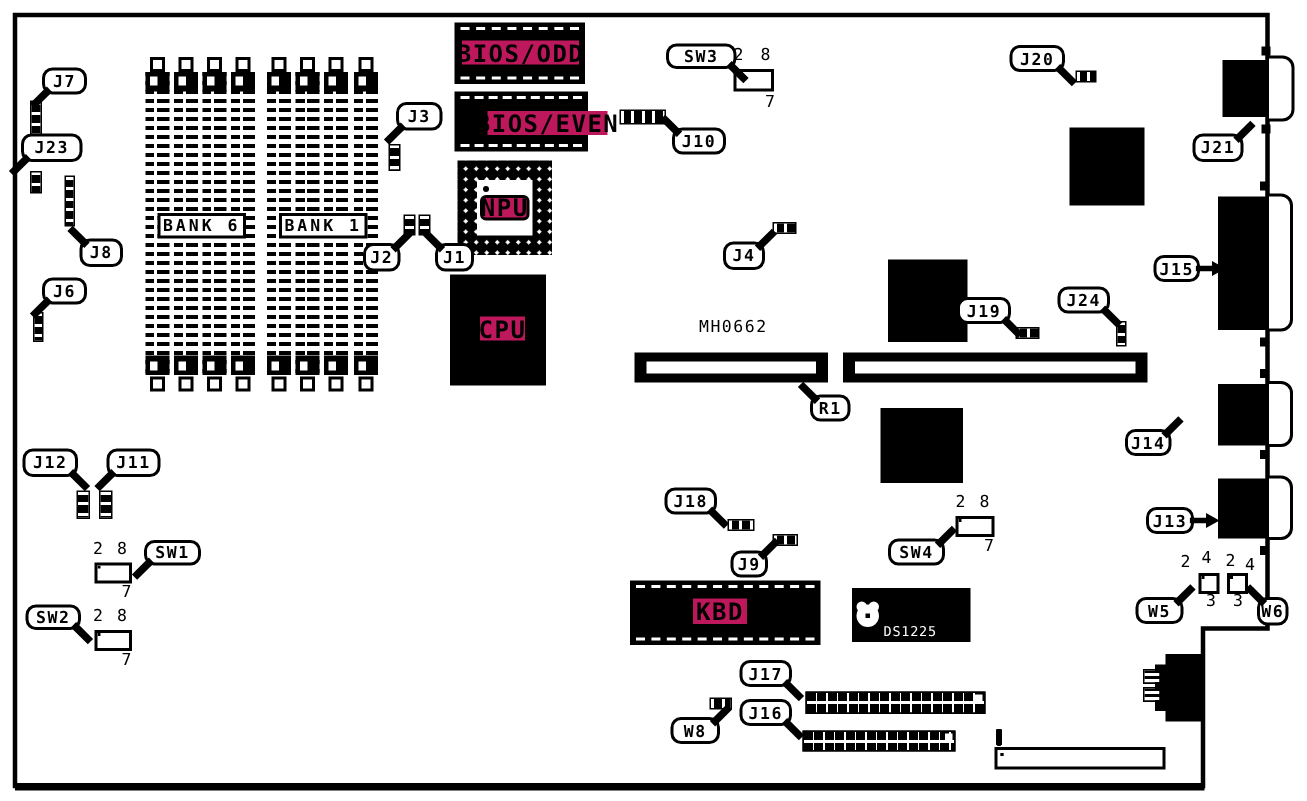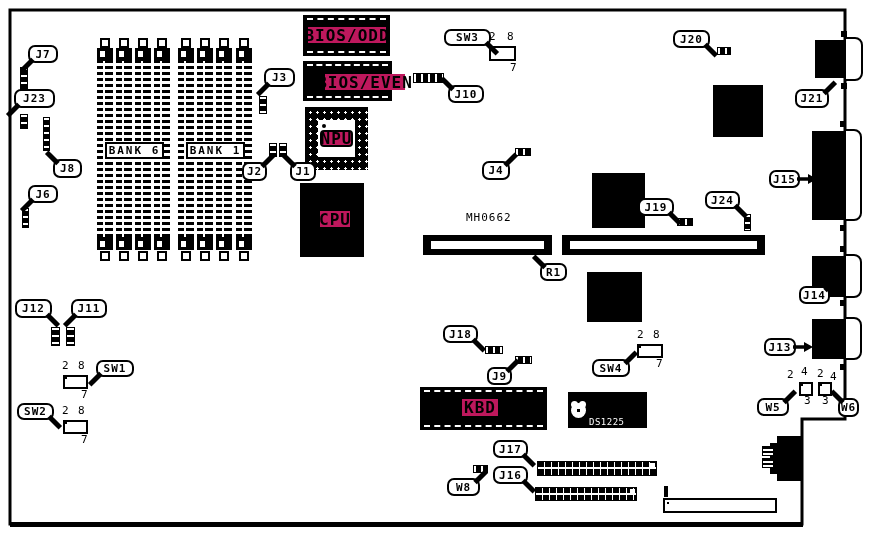--- a/index.html
+++ b/index.html
@@ -318,21 +318,21 @@
     <div class="abs callout" style="left: 15px; top: 299px; width: 37px; height: 19px;">J12<div class="abs tail br" style=""></div></div>
     <div class="abs callout" style="left: 71px; top: 299px; width: 36px; height: 19px;">J11<div class="abs tail bl" style=""></div></div>
     <div class="abs callout" style="left: 96px; top: 360px; width: 38px; height: 17px;">SW1<div class="abs tail bl" style=""></div></div>
     <div class="abs callout" style="left: 17px; top: 403px; width: 37px; height: 17px;">SW2<div class="abs tail br" style=""></div></div>
     <div class="abs callout" style="left: 444px; top: 29px; width: 47px; height: 17px;">SW3<div class="abs tail br" style=""></div></div>
     <div class="abs callout" style="left: 448px; top: 85px; width: 36px; height: 18px;">J10<div class="abs tail tl" style=""></div></div>
     <div class="abs callout" style="left: 482px; top: 161px; width: 28px; height: 19px;">J4<div class="abs tail tr" style=""></div></div>
     <div class="abs callout" style="left: 673px; top: 30px; width: 37px; height: 18px;">J20<div class="abs tail br" style=""></div></div>
     <div class="abs callout" style="left: 795px; top: 89px; width: 34px; height: 19px;">J21<div class="abs tail tr" style=""></div></div>
     <div class="abs callout" style="left: 769px; top: 170px; width: 31px; height: 18px;">J15<div class="abs tail rr" style=""></div></div>
-    <div class="abs callout" style="left: 799px; top: 286px; width: 31px; height: 18px;">J14<div class="abs tail tr" style=""></div></div>
+    <div class="abs callout" style="left: 750px; top: 286px; width: 31px; height: 18px;">J14<div class="abs tail tr" style=""></div></div>
     <div class="abs callout" style="left: 764px; top: 338px; width: 32px; height: 18px;">J13<div class="abs tail rr" style=""></div></div>
     <div class="abs callout" style="left: 638px; top: 198px; width: 36px; height: 18px;">J19<div class="abs tail br" style=""></div></div>
     <div class="abs callout" style="left: 705px; top: 191px; width: 35px; height: 18px;">J24<div class="abs tail br" style=""></div></div>
     <div class="abs callout" style="left: 540px; top: 263px; width: 27px; height: 18px;">R1<div class="abs tail tl" style=""></div></div>
     <div class="abs callout" style="left: 443px; top: 325px; width: 35px; height: 18px;">J18<div class="abs tail br" style=""></div></div>
     <div class="abs callout" style="left: 487px; top: 367px; width: 25px; height: 18px;">J9<div class="abs tail tr" style=""></div></div>
     <div class="abs callout" style="left: 592px; top: 359px; width: 38px; height: 18px;">SW4<div class="abs tail tr" style=""></div></div>
     <div class="abs callout" style="left: 757px; top: 398px; width: 32px; height: 18px;">W5<div class="abs tail tr" style=""></div></div>
     <div class="abs callout" style="left: 838px; top: 398px; width: 21px; height: 19px;">W6<div class="abs tail tl" style=""></div></div>
     <div class="abs callout" style="left: 493px; top: 440px; width: 35px; height: 18px;">J17<div class="abs tail br" style=""></div></div>

